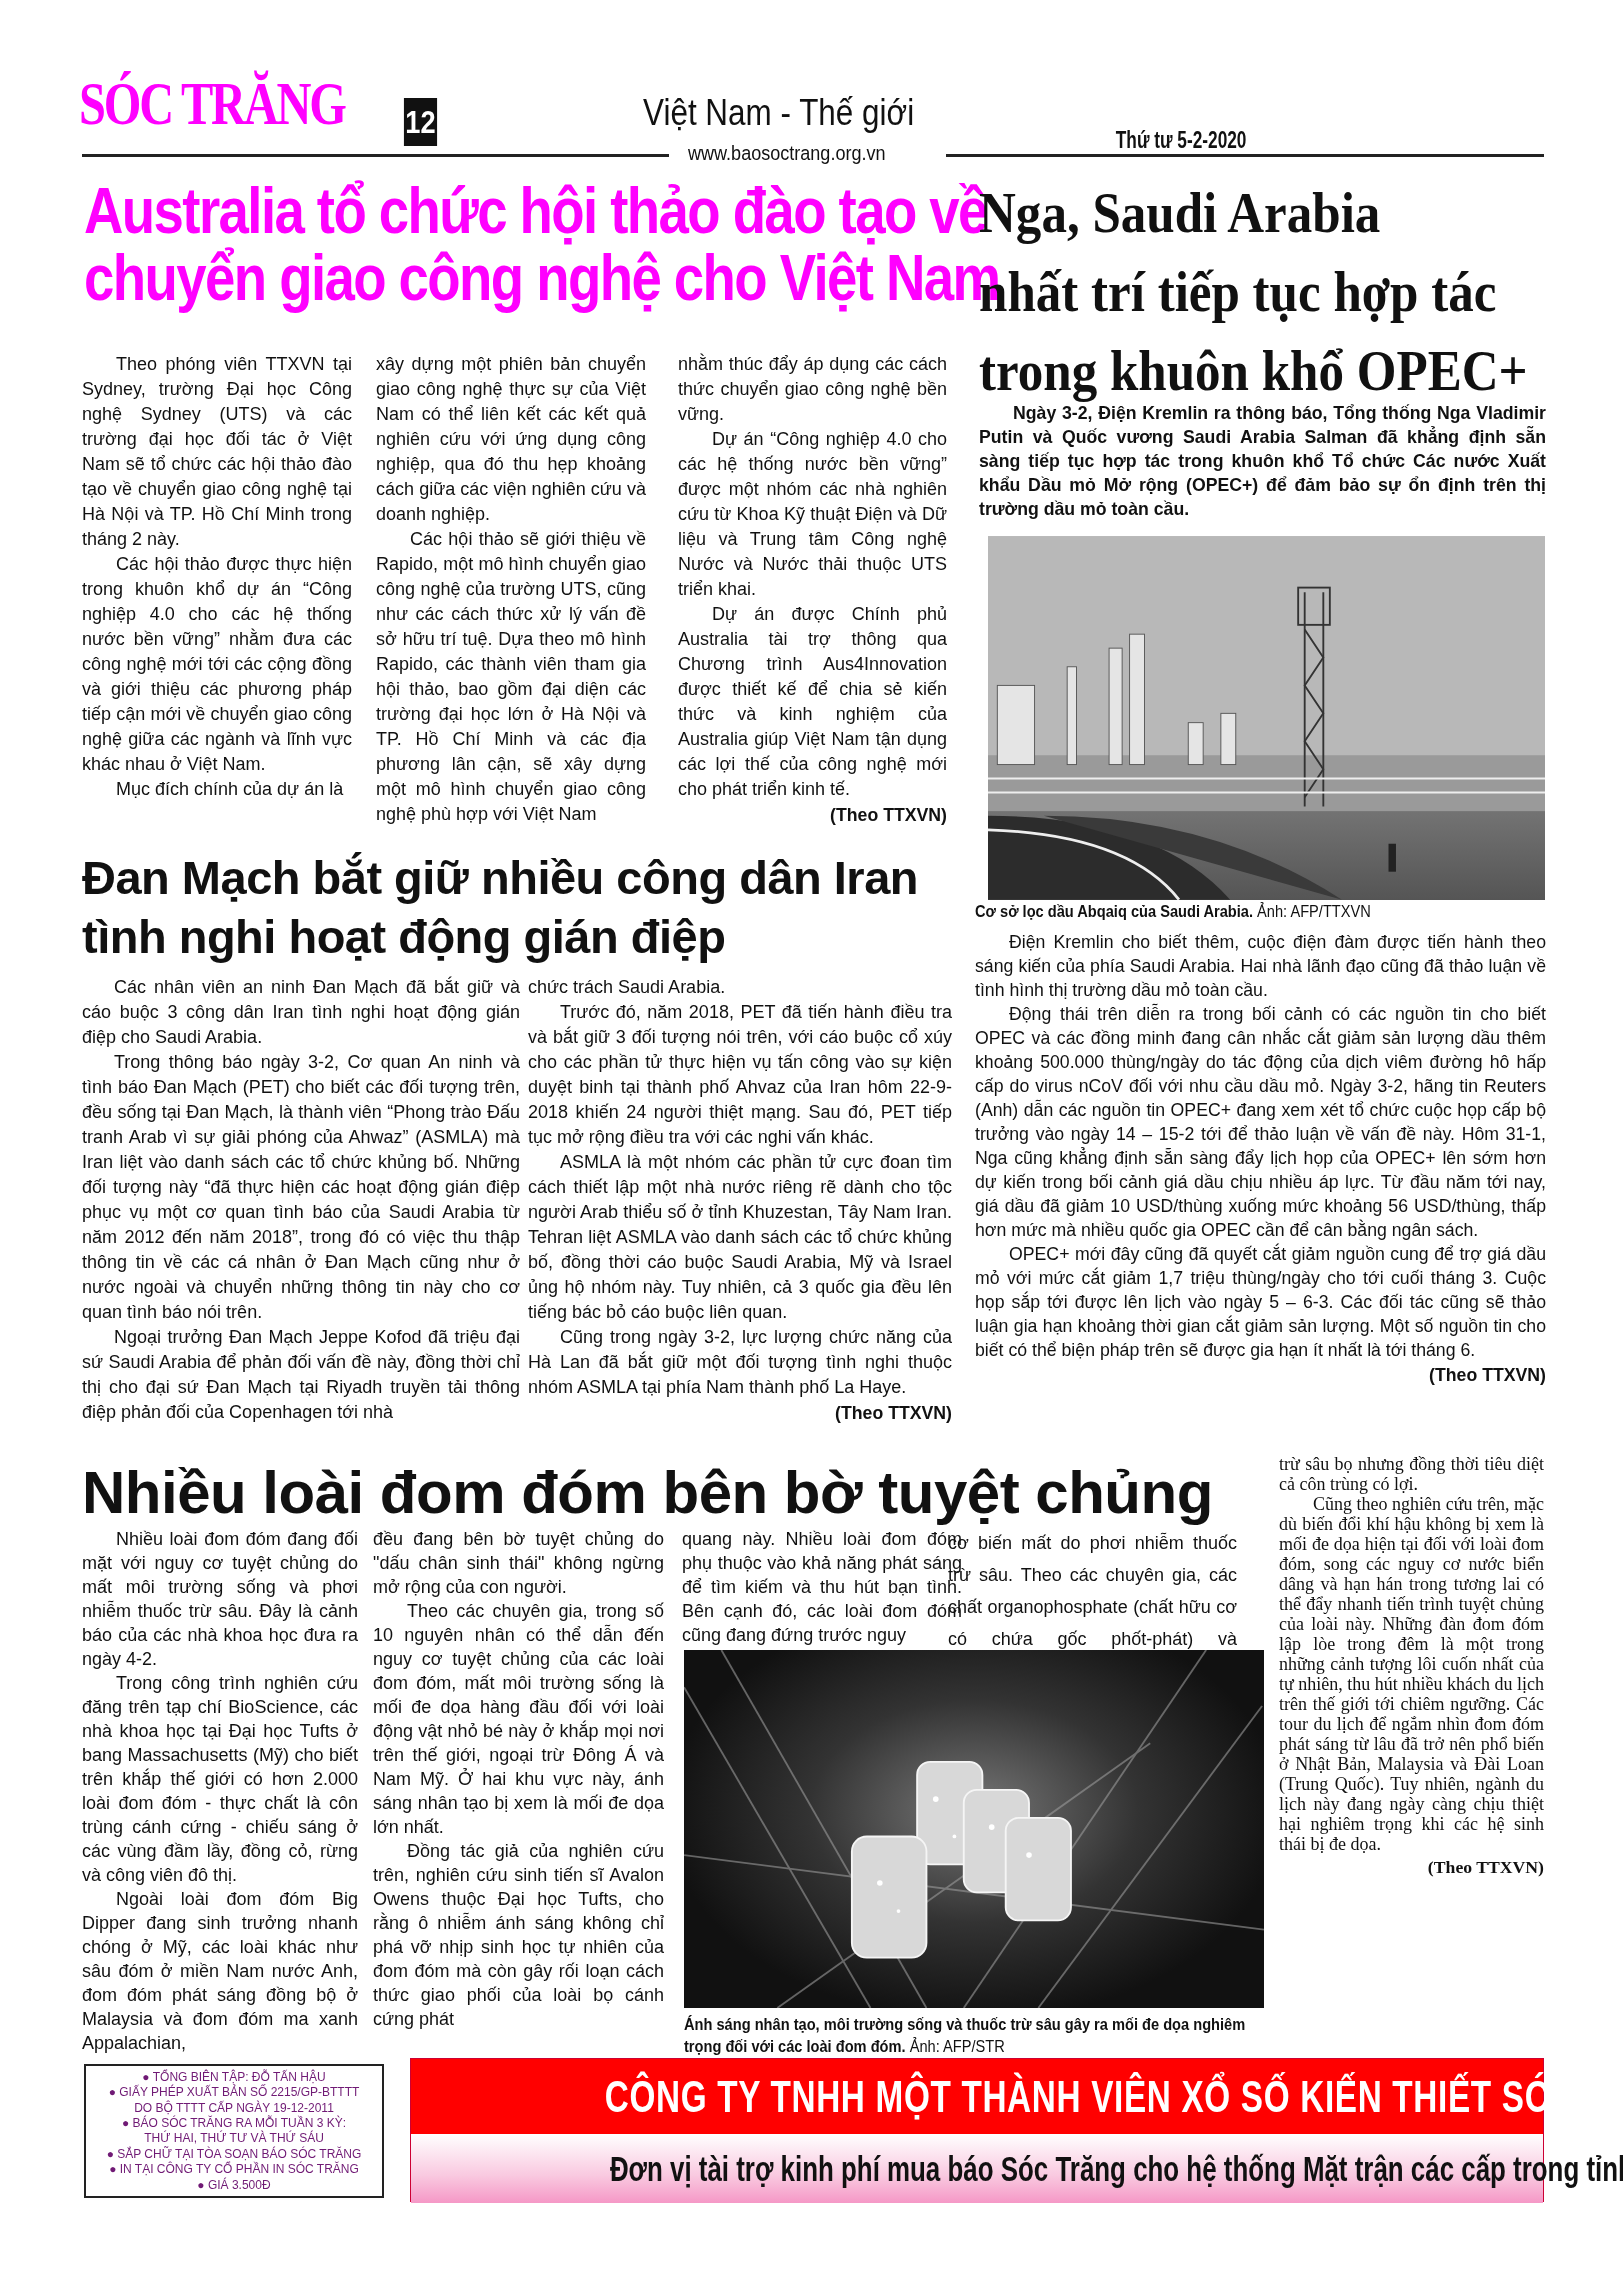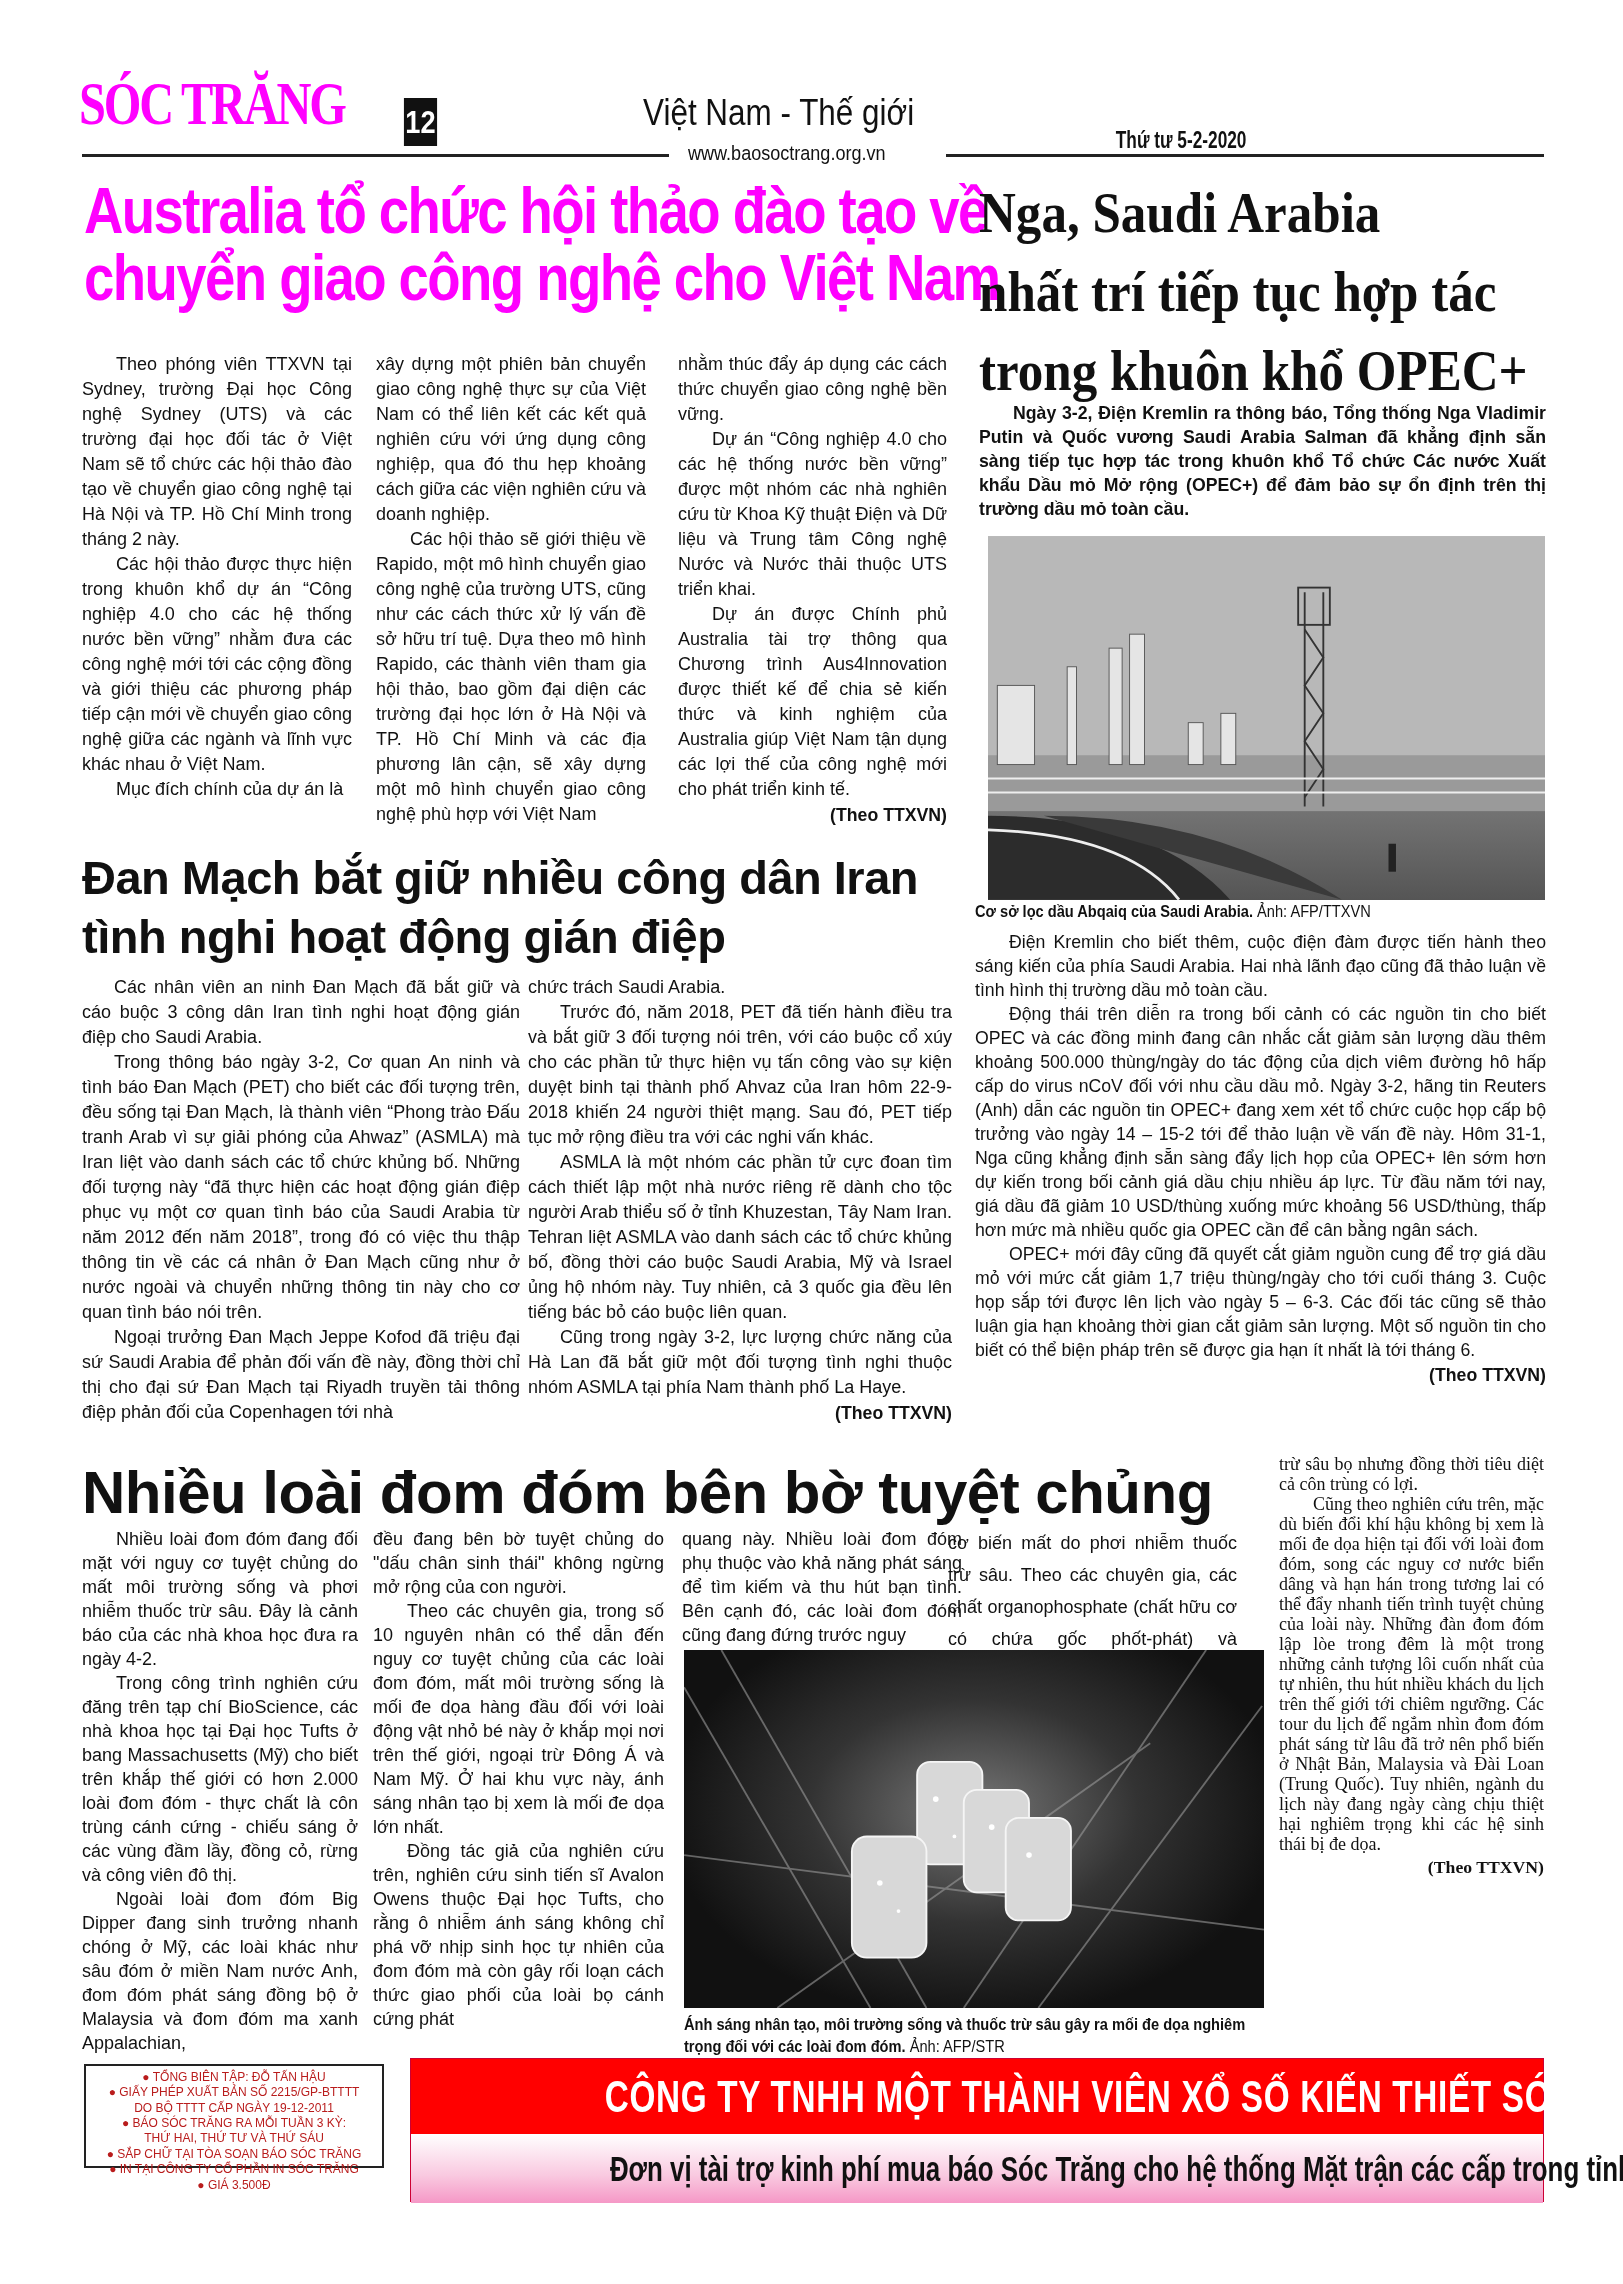--- a/index.html
+++ b/index.html
@@ -46,21 +46,21 @@
   .a4-title { position: absolute; left: 82px; top: 1460px; font-size: 60px; line-height: 65px; color: #111; white-space: nowrap; letter-spacing: -0.5px; }
   .a4-c1 { left: 82px; top: 1527px; width: 276px; font-size: 18px; line-height: 24px; }
   .a4-c2 { left: 373px; top: 1527px; width: 291px; font-size: 18px; line-height: 24px; }
   .a4-c3 { left: 682px; top: 1527px; width: 280px; font-size: 18px; line-height: 24px; }
   .a4-c4 { left: 948px; top: 1527px; width: 289px; font-size: 18px; line-height: 32px; }
   .a4-c5 { left: 1279px; top: 1454px; width: 265px; font-size: 18px; line-height: 20px; font-family: Liberation Serif, serif; }
   .a4-photo { position: absolute; left: 684px; top: 1650px; width: 580px; height: 358px; background: radial-gradient(ellipse at 50% 45%, #777 0%, #333 40%, #111 75%); overflow: hidden; }
   .a4-caption { position: absolute; left: 684px; top: 2014px; width: 580px; font-size: 17px; line-height: 22.4px; }
 
   
-  .imprint { position: absolute; left: 84px; top: 2064px; width: 300px; height: 104px; border: 2.8px solid #222; padding: 3.7px 3.7px; text-align: center; font-size: 12px; line-height: 15.4px; color: #b91c1c; }
+  .imprint { position: absolute; left: 84px; top: 2064px; width: 300px; height: 134px; border: 2.8px solid #222; padding: 3.7px 3.7px; text-align: center; font-size: 12px; line-height: 15.4px; color: #701a75; }
   .imprint div { white-space: nowrap; }
   .sponsor { position: absolute; left: 410px; top: 2058px; width: 1134px; height: 144px; border: 0.9px solid #c03; }
   .sponsor-top { height: 75px; background: #ff0000; color: #fff; font-weight: bold; font-size: 45px; line-height: 75px; text-align: center; white-space: nowrap; letter-spacing: 0.9px; }
   .sponsor-top span, .sponsor-bot span { display: inline-block; transform: scaleX(0.74); }
   .sponsor-bot { height: 69px; background: linear-gradient(#ffffff 0%, #f9c9e0 60%, #f598c6 100%); color: #111; font-weight: bold; font-size: 35px; line-height: 69px; text-align: center; white-space: nowrap; padding-left: 19px; }
 </style>
 </head>
 <body>
 
 <header class="masthead">

